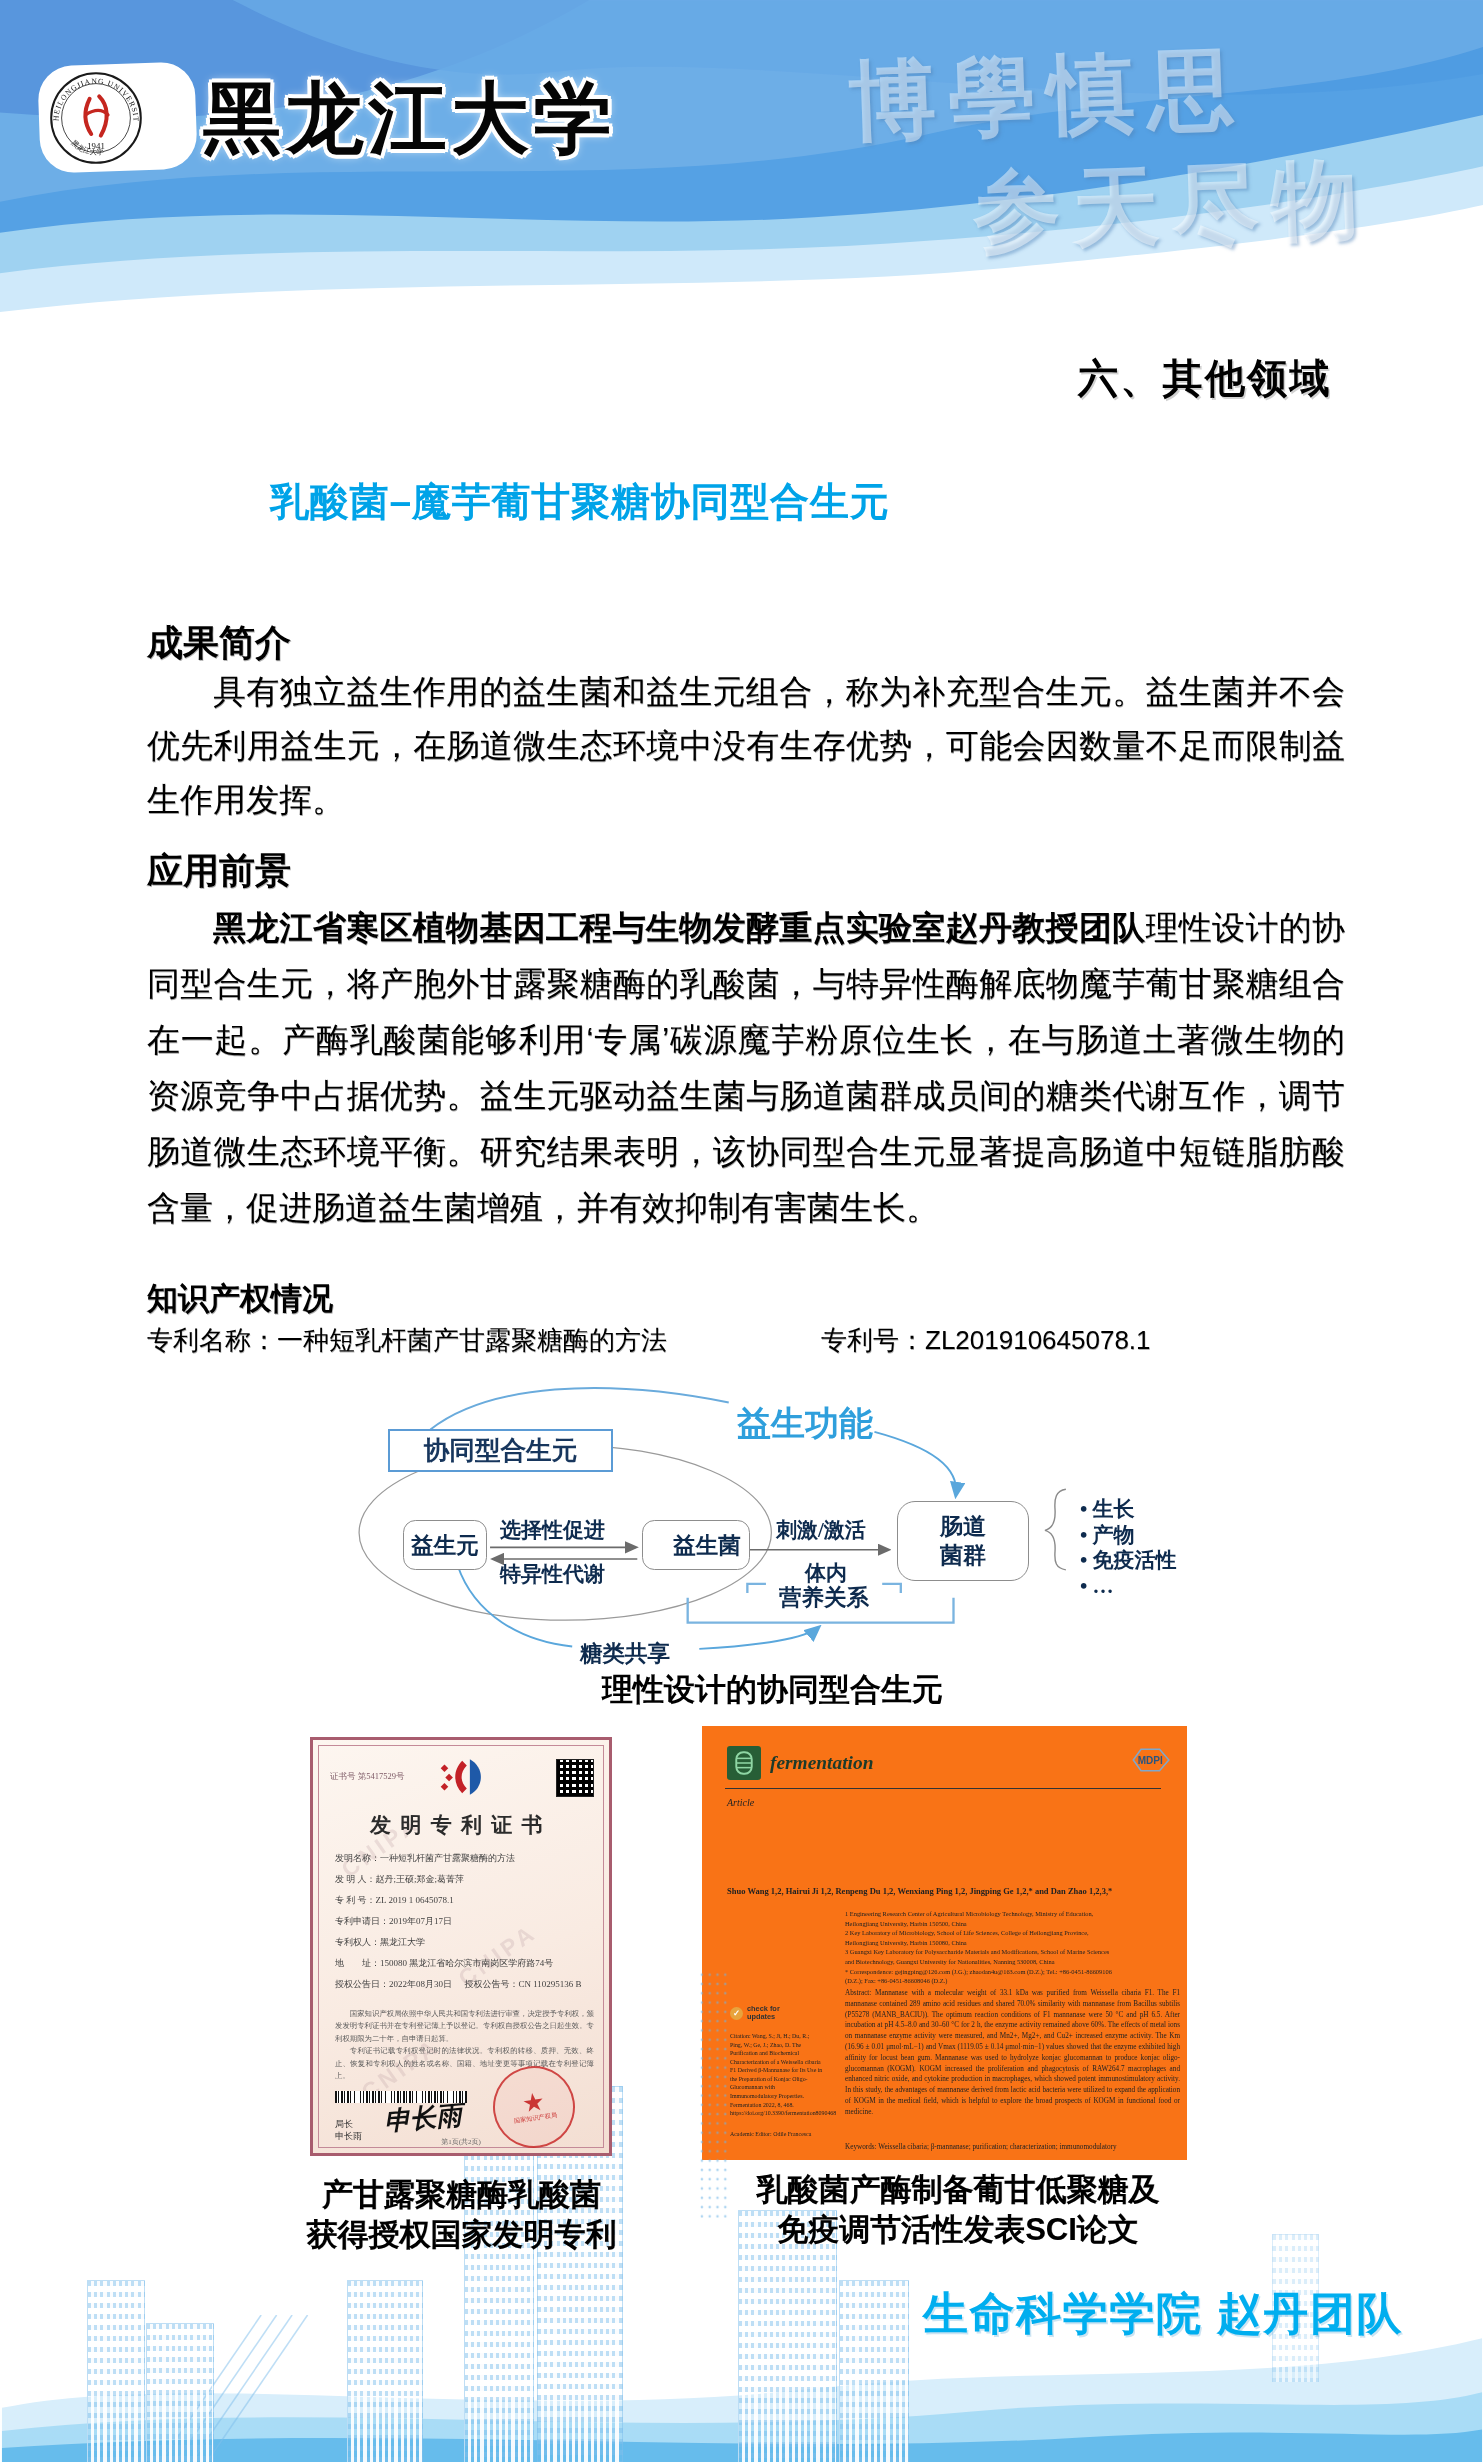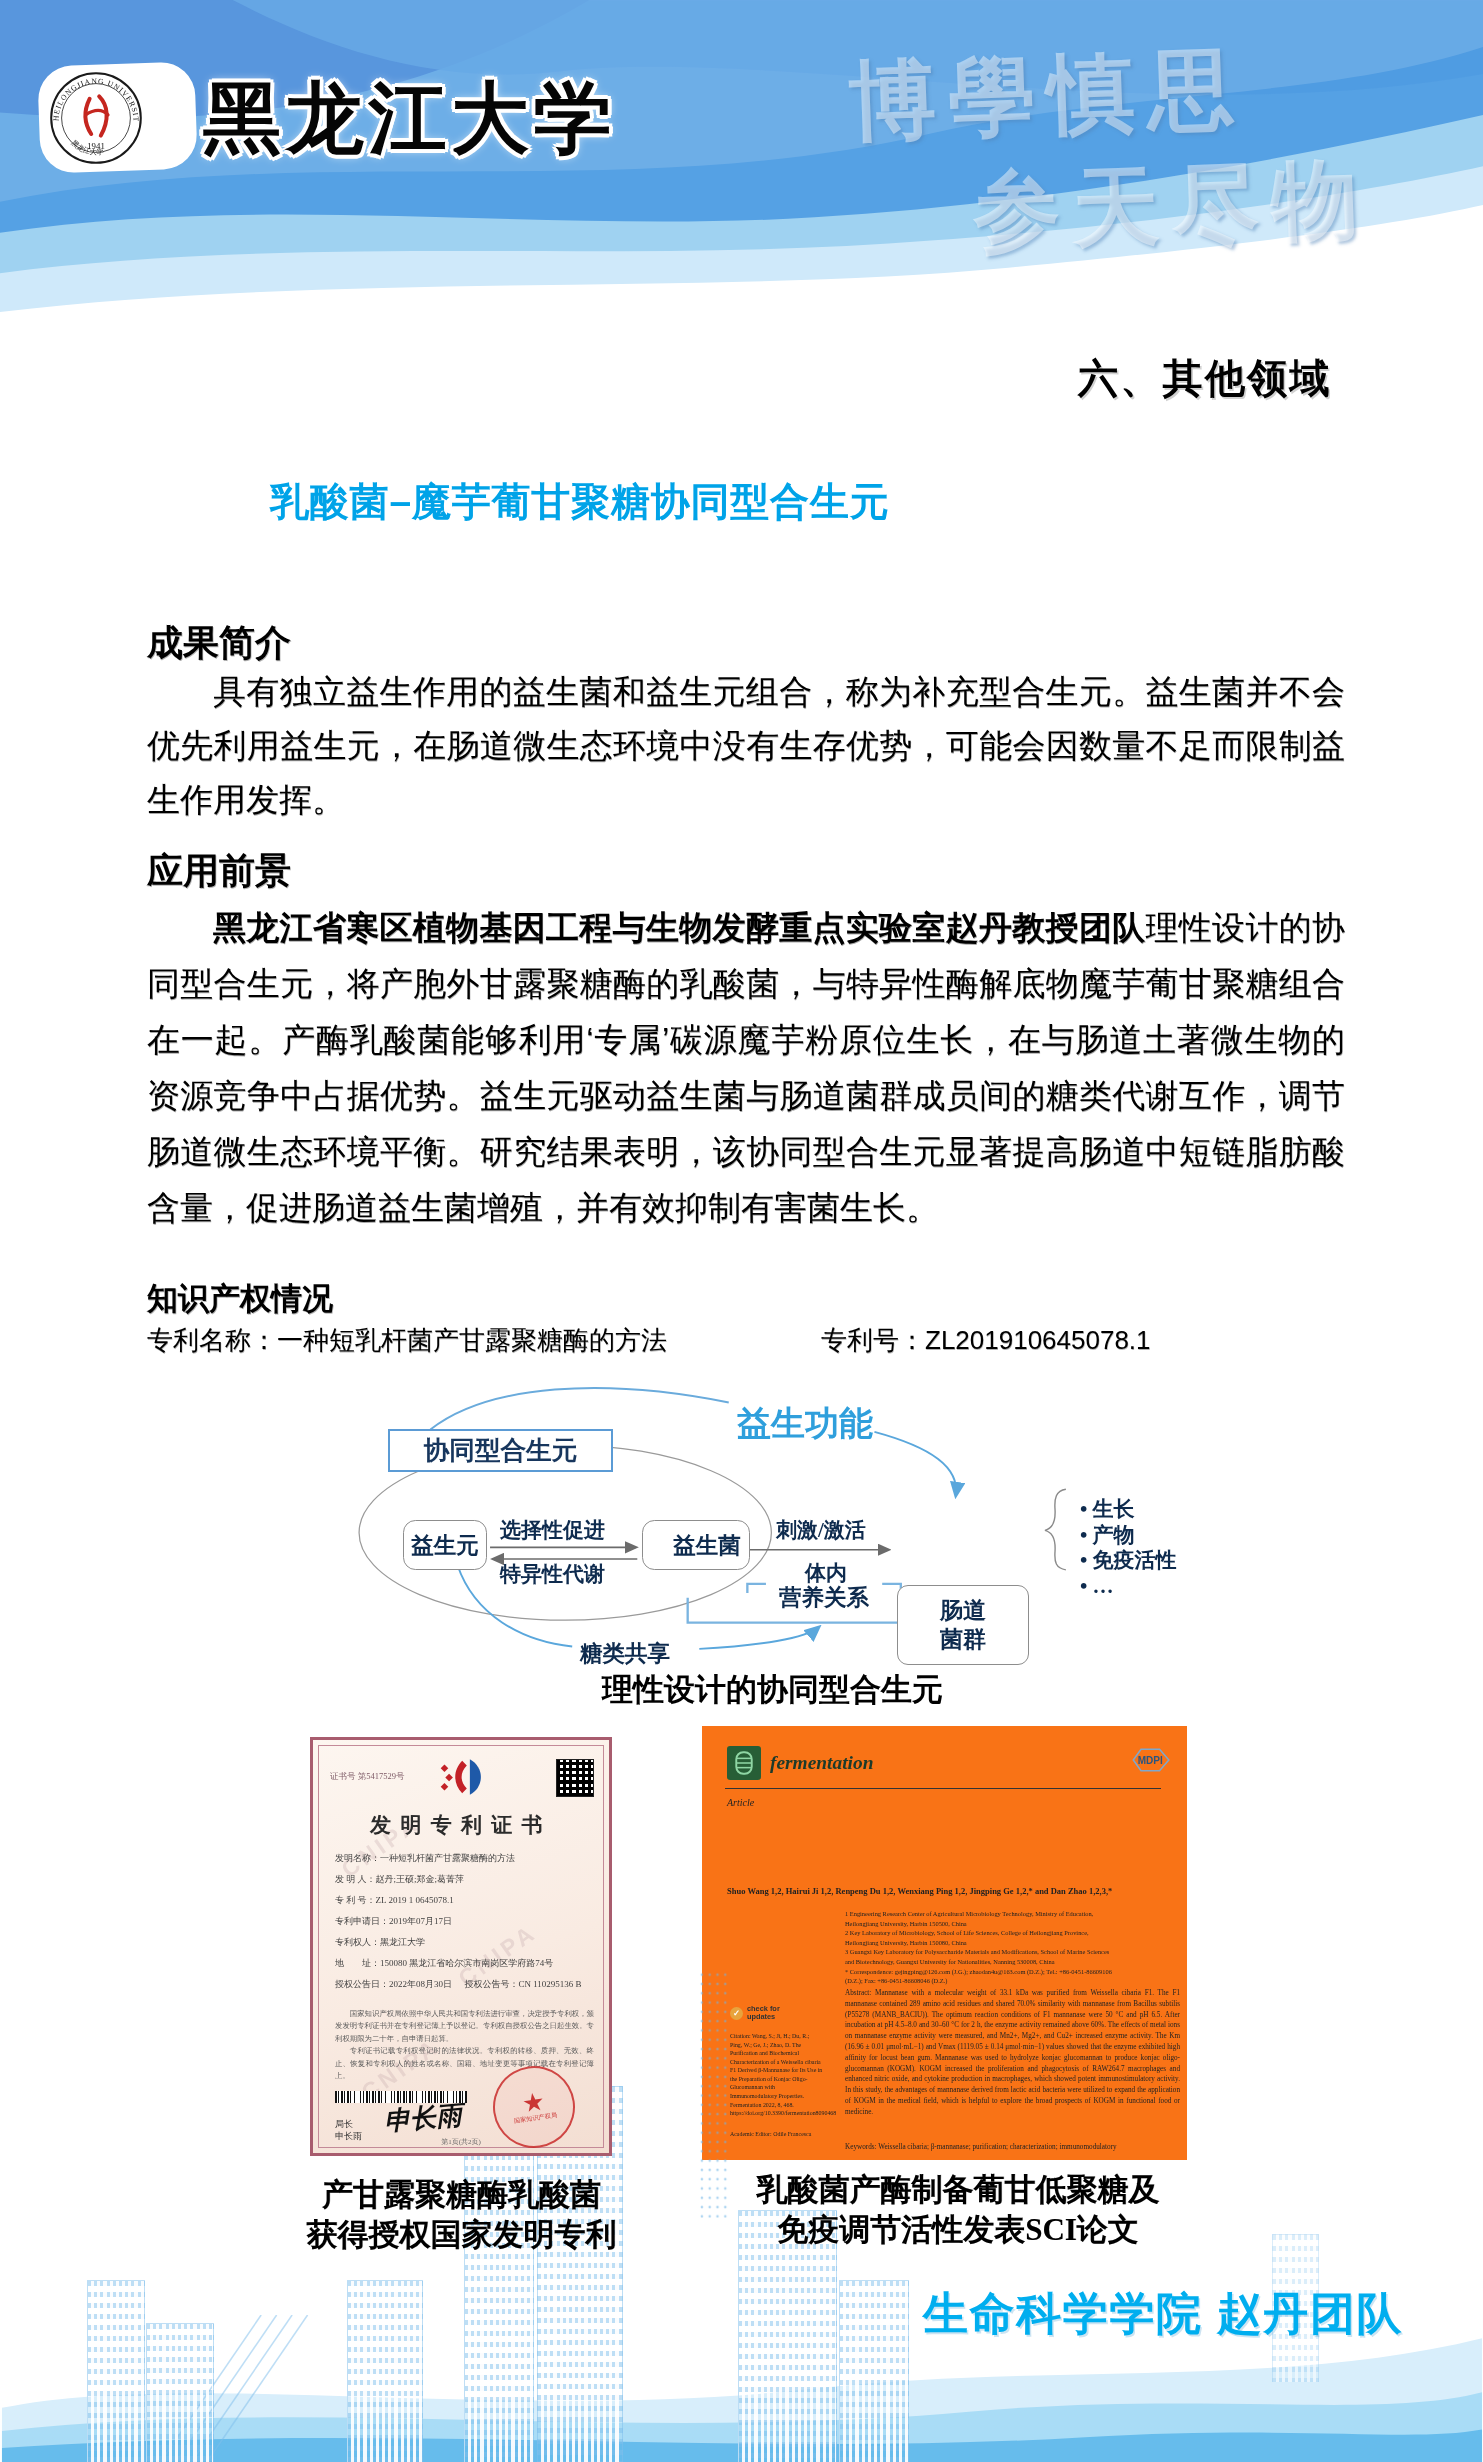--- a/index.html
+++ b/index.html
@@ -176,22 +176,22 @@
   </svg>
 
   <div class="dlabel" style="left:737px;top:1401px;font-size:34px;color:#2F9FDC;">益生功能</div>
   <div id="synbiotic-box">协同型合生元</div>
   <div class="dnode" style="left:403px;top:1520px;width:82px;height:48px;font-size:22.5px;">益生元</div>
   <div class="dnode" style="left:642px;top:1520px;width:84px;height:48px;font-size:22.5px;padding-left:22px;">益生菌</div>
   <div class="dlabel" style="left:500px;top:1516px;font-size:21px;">选择性促进</div>
   <div class="dlabel" style="left:500px;top:1560px;font-size:21px;">特异性代谢</div>
   <div class="dlabel" style="left:776px;top:1516px;font-size:21px;">刺激/激活</div>
   <div class="dlabel" style="left:805px;top:1559px;font-size:21px;">体内</div>
-  <div class="dnode" style="left:897px;top:1585px;width:130px;height:78px;font-size:23px;
-        flex-direction:column;line-height:29.5px;border-radius:11px;">
+  <div class="dnode" style="left:897px;top:1501px;width:130px;height:78px;font-size:23px;
+        flex-direction:column;line-height:29.5px;border-radius:18px;">
     <span>肠道</span>
     <span>菌群</span>
   </div>
   <div class="bullet-list">
     <div>生长</div>
     <div>产物</div>
     <div>免疫活性</div>
     <div>…</div>
   </div>
   <div class="dlabel" style="left:779px;top:1582px;font-size:22.5px;">营养关系</div>
@@ -291,21 +291,21 @@
 
     <div class="paper-small" style="left:143px;top:262px;width:335px;font-size:7.2px;line-height:1.5;
           text-align:justify;">Abstract: Mannanase with a molecular weight of 33.1 kDa was purified from Weissella cibaria F1. The F1 mannanase contained 289 amino acid residues and shared 70.0% similarity with mannanase from Bacillus subtilis (P55278 (MANB_BACIU)). The optimum reaction conditions of F1 mannanase were 50 °C and pH 6.5. After incubation at pH 4.5–8.0 and 30–60 °C for 2 h, the enzyme activity remained above 60%. The effects of metal ions on mannanase enzyme activity were measured, and Mn2+, Mg2+, and Cu2+ increased enzyme activity. The Km (16.96 ± 0.01 μmol·mL−1) and Vmax (1119.05 ± 0.14 μmol·min−1) values showed that the enzyme exhibited high affinity for locust bean gum. Mannanase was used to hydrolyze konjac glucomannan to produce konjac oligo-glucomannan (KOGM). KOGM increased the proliferation and phagocytosis of RAW264.7 macrophages and enhanced nitric oxide, and cytokine production in macrophages, which showed potent immunostimulatory activity. In this study, the advantages of mannanase derived from lactic acid bacteria were utilized to expand the application of KOGM in the medical field, which is helpful to explore the broad prospects of KOGM in functional food or medicine.</div>
     <div class="paper-small" style="left:143px;top:417px;width:335px;font-size:7.2px;">Keywords: Weissella cibaria; β-mannanase; purification; characterization; immunomodulatory</div>
   </div>
 
   <div class="img-caption" style="left:256px;top:2175px;width:411px;">
     <div>产甘露聚糖酶乳酸菌</div>
     <div>获得授权国家发明专利</div>
   </div>
-  <div class="img-caption" style="left:741px;top:2170px;width:434px;font-family:Liberation Serif, serif;">
+  <div class="img-caption" style="left:741px;top:2170px;width:434px;">
     <div>乳酸菌产酶制备葡甘低聚糖及</div>
     <div>免疫调节活性发表SCI论文</div>
   </div>
 
   <div id="footer-team">生命科学学院  赵丹团队</div>
 
   <div id="dot-strip"></div>
   <div class="antenna" style="left:496px;top:1908px;height:85px;"></div>
   <div class="antenna" style="left:578px;top:2016px;height:74px;"></div>
   <div class="bldg" style="left:464px;top:1989px;width:68px;height:473px;"></div>

